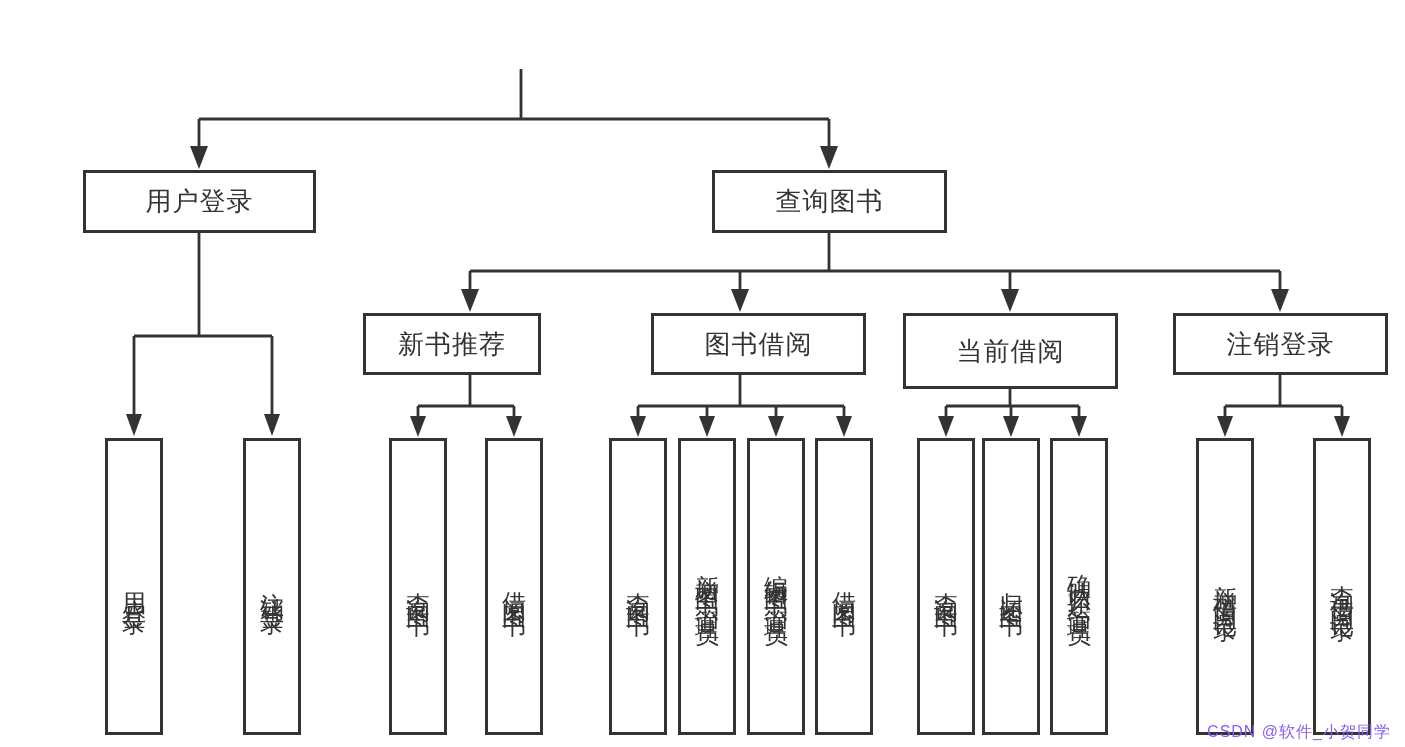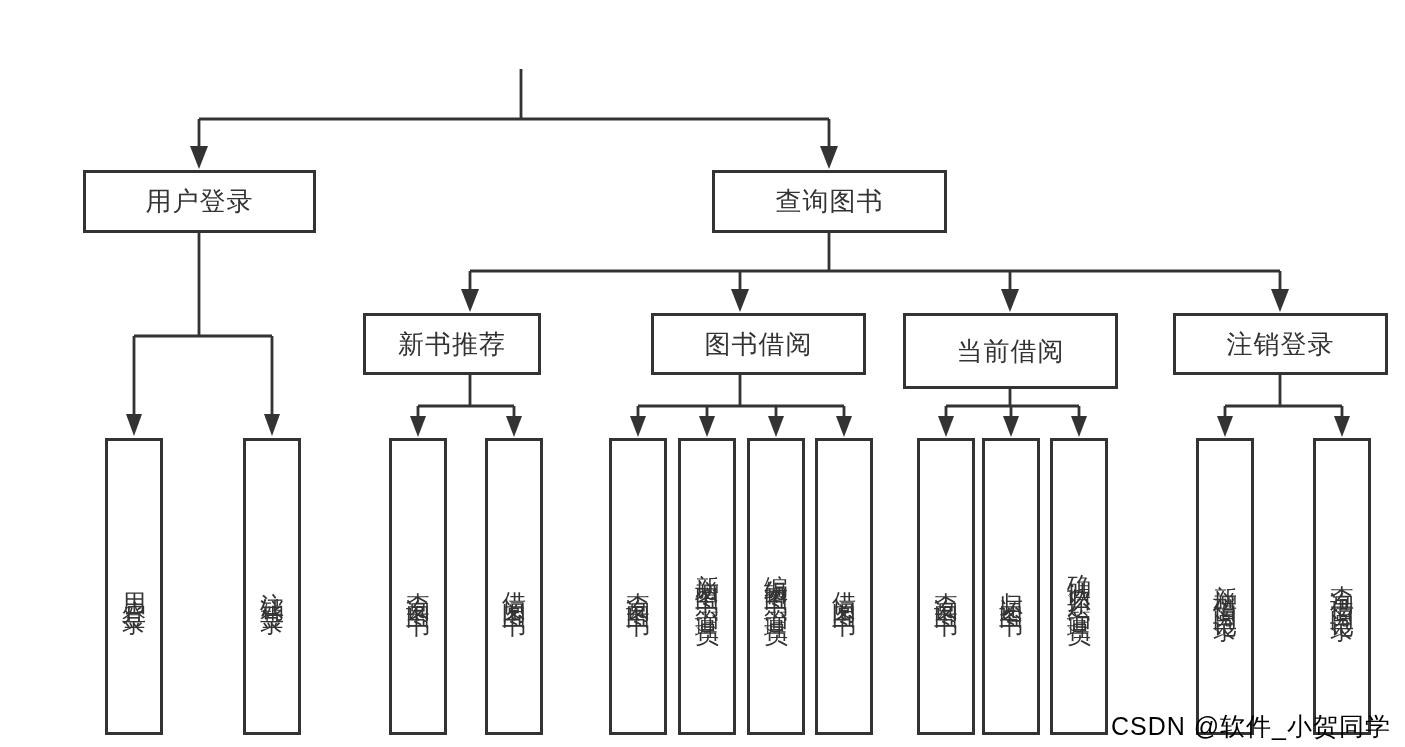--- a/index.html
+++ b/index.html
@@ -52,23 +52,23 @@
     font-size: 24px;
     letter-spacing: 7px;
     line-height: 1;
     max-height: 100%;
     white-space: nowrap;
   }
   .watermark {
     position: absolute;
     right: 14px;
     bottom: 4px;
-    font-size: 25px;
+    font-size: 16px;
     letter-spacing: 1px;
-    color: #000000;
+    color: #8b5cf6;
     z-index: 5;
     white-space: nowrap;
   }
 </style>
 </head>
 <body>
 
 <div class="stage">
 
   <svg class="wires" viewBox="0 0 1405 747" xmlns="http://www.w3.org/2000/svg">

